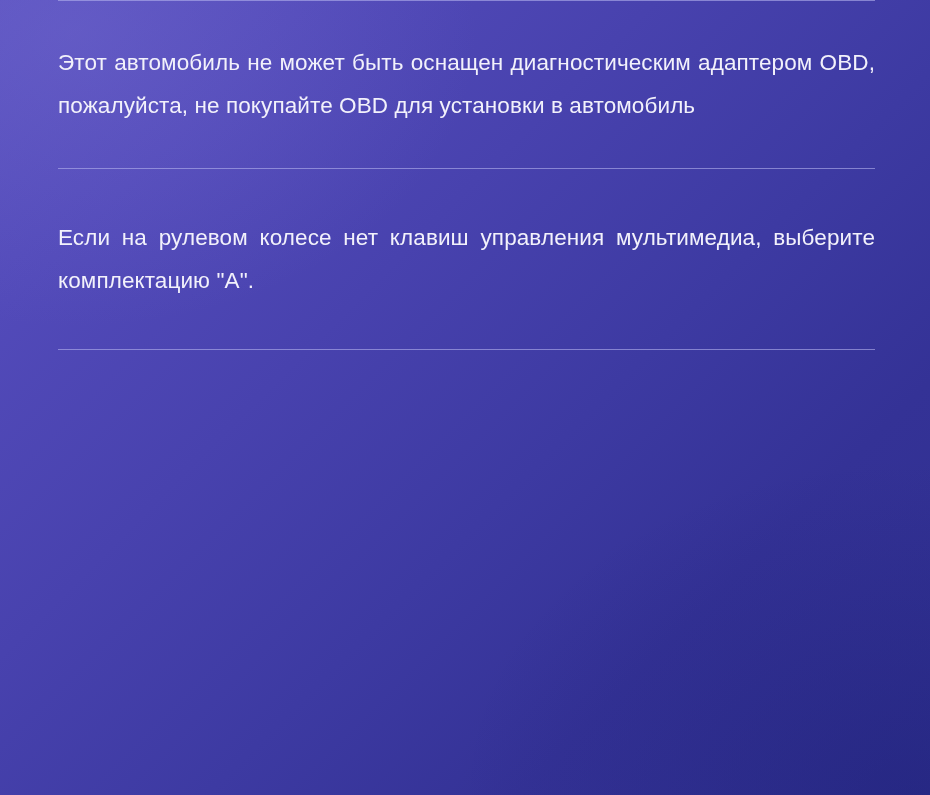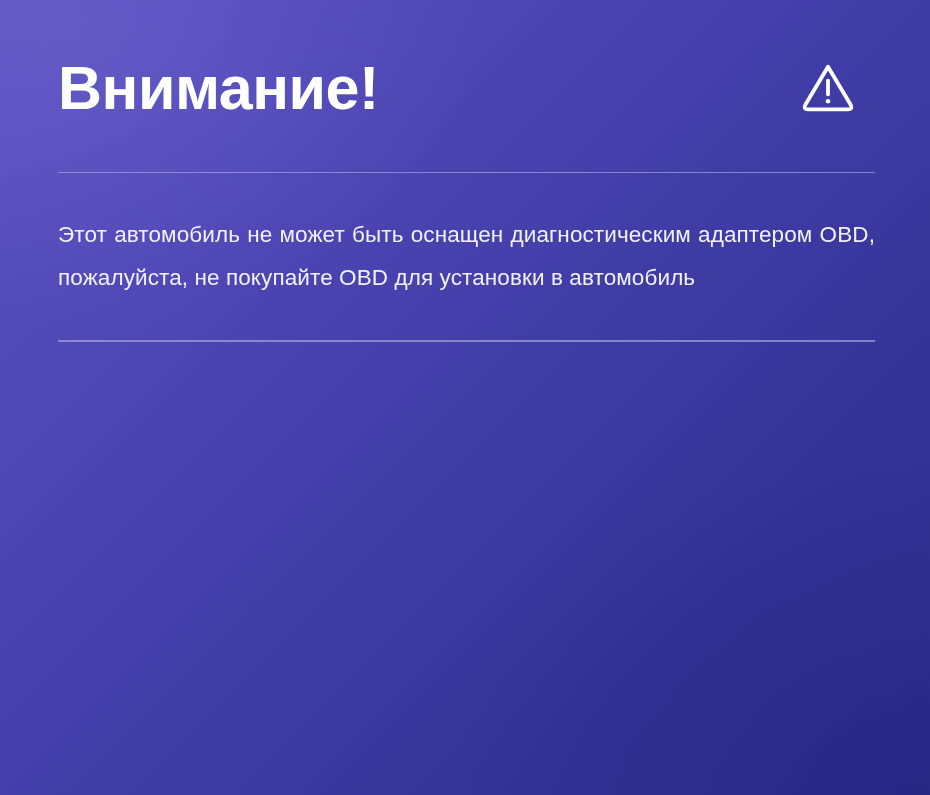--- a/index.html
+++ b/index.html
@@ -104,36 +104,30 @@
   .section-1 { padding-top: 40px; padding-bottom: 41px; }
   .section-2 { padding-top: 47px; padding-bottom: 47px; }
   .section-3 { padding-top: 48px; padding-bottom: 48px; }
 </style>
 </head>
 <body>
 
 <div class="notice-page">
   <div class="content">
 
-    <div class="header">
-      <h1 class="page-title">Внимание!</h1>
-
-      <svg class="warning-icon" viewBox="0 0 64 64" aria-hidden="true">
-        <path d="M32 8.5 L57 50.5 Q59.5 55.5 54 55.5 L10 55.5 Q4.5 55.5 7 50.5 Z" fill="none" stroke="#ffffff" stroke-width="4.2" stroke-linejoin="round" stroke-linecap="round"></path>
-        <line x1="32" y1="24" x2="32" y2="39" stroke="#ffffff" stroke-width="4.2" stroke-linecap="round"></line>
-        <circle cx="32" cy="46.5" r="2.5" fill="#ffffff"></circle>
-      </svg>
-    </div>
 
     <hr class="divider">
 
     <div class="section section-1">
       <p class="body-text">Этот автомобиль не может быть оснащен диагностическим адаптером OBD, пожалуйста, не покупайте OBD для установки в автомобиль</p>
     </div>
 
     <hr class="divider">
 
+    <div class="section section-2">
+      <p class="body-text">Если на рулевом колесе нет клавиш управления мультимедиа, выберите комплектацию "А".</p>
+    </div>
 
     <hr class="divider">
 
 
   </div>
 </div>
 
 </body></html>

